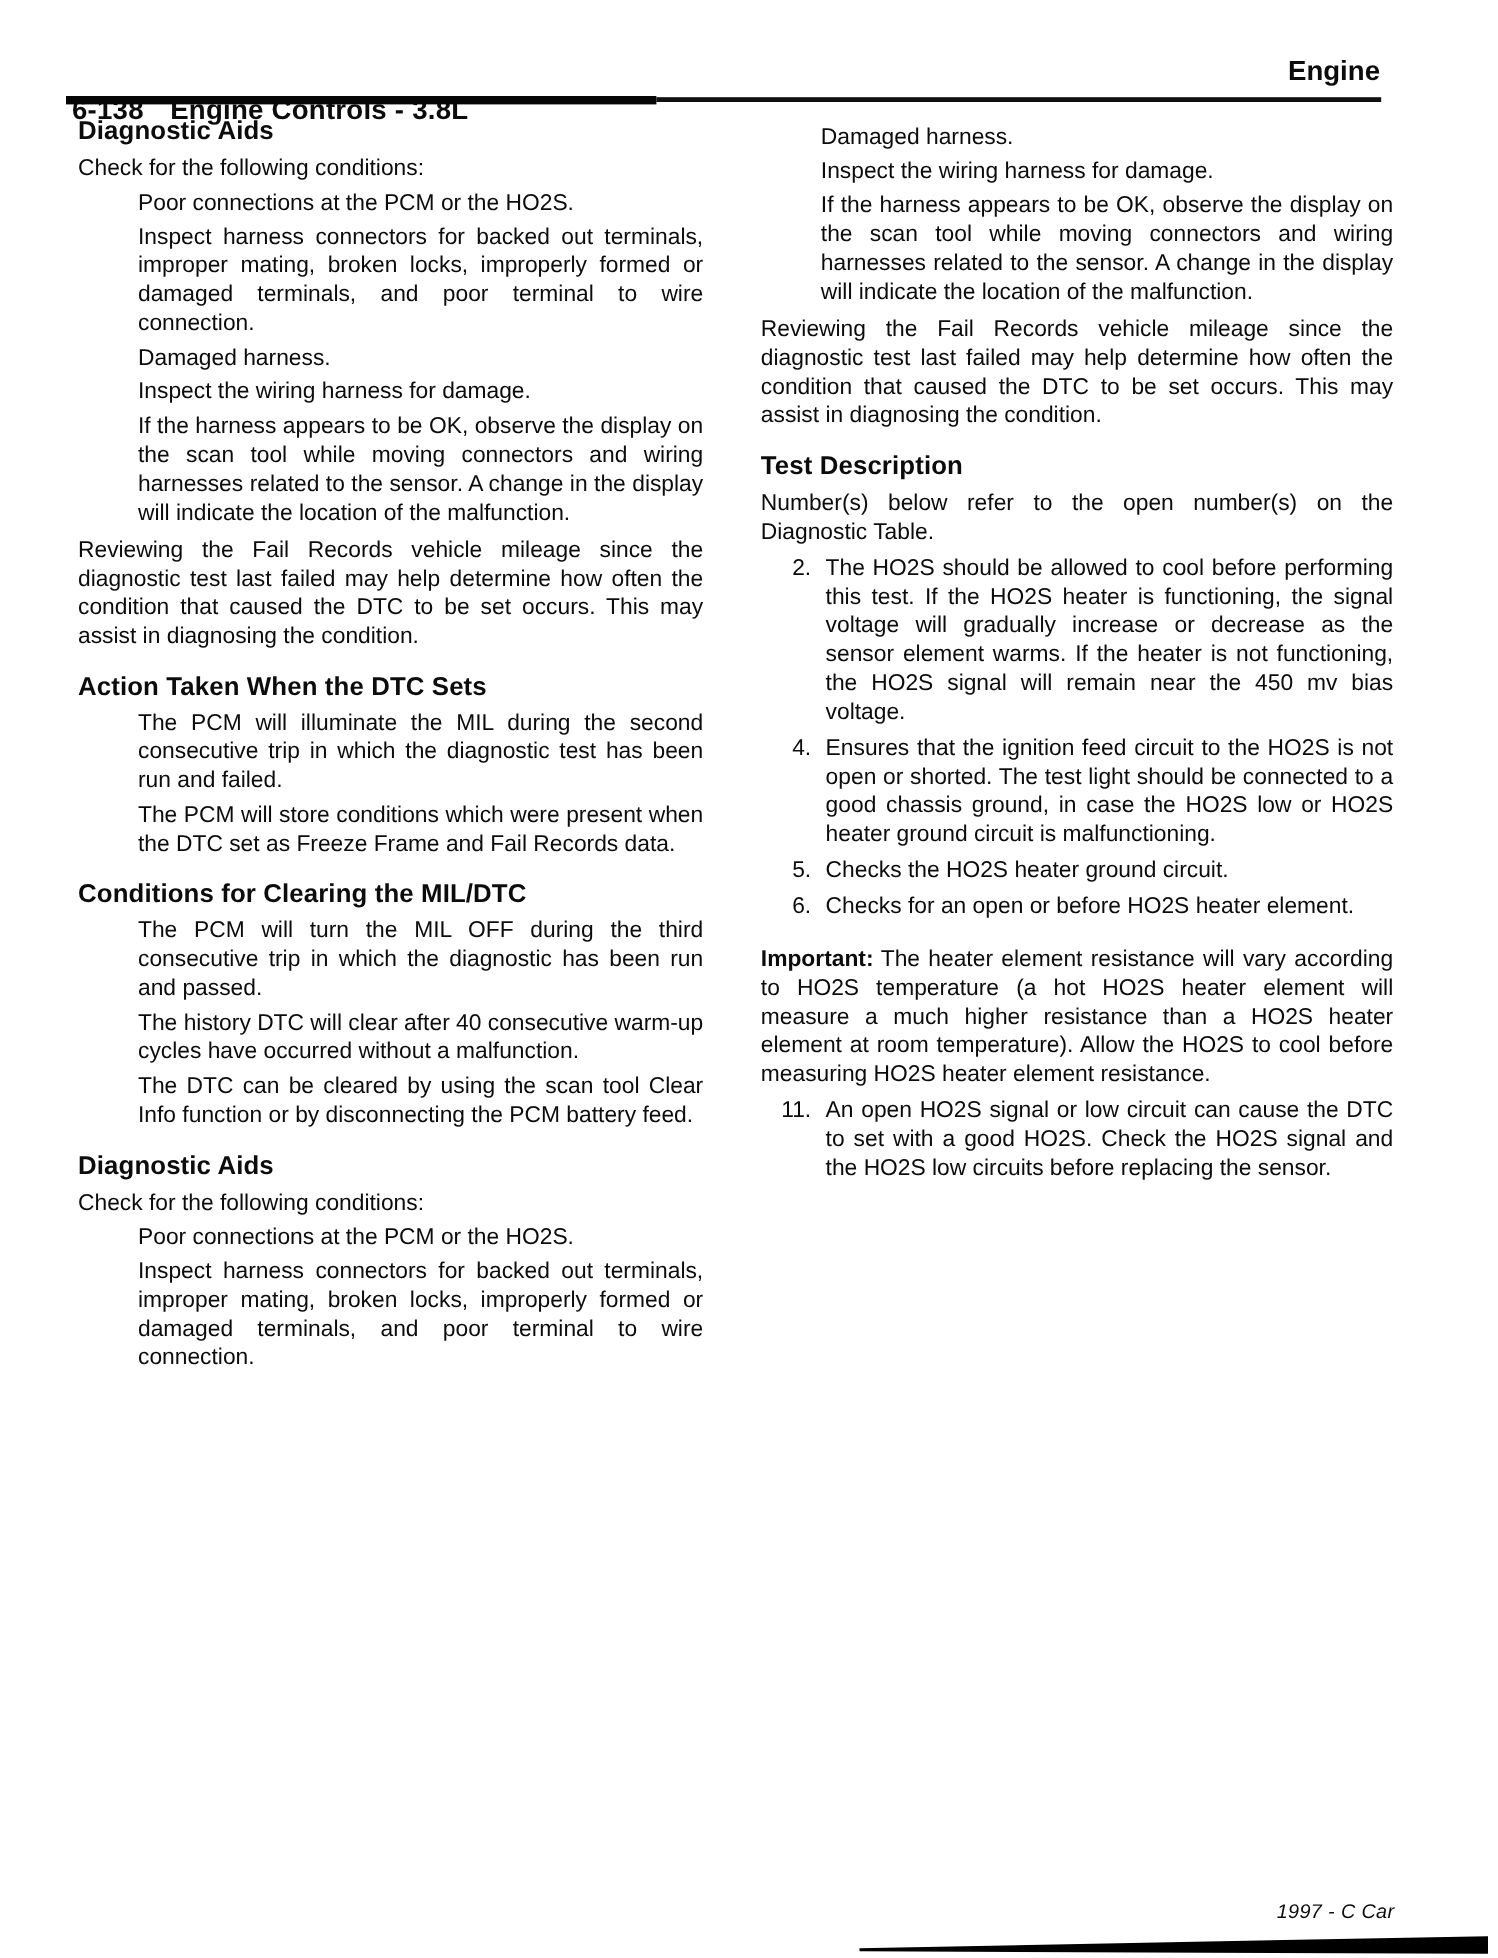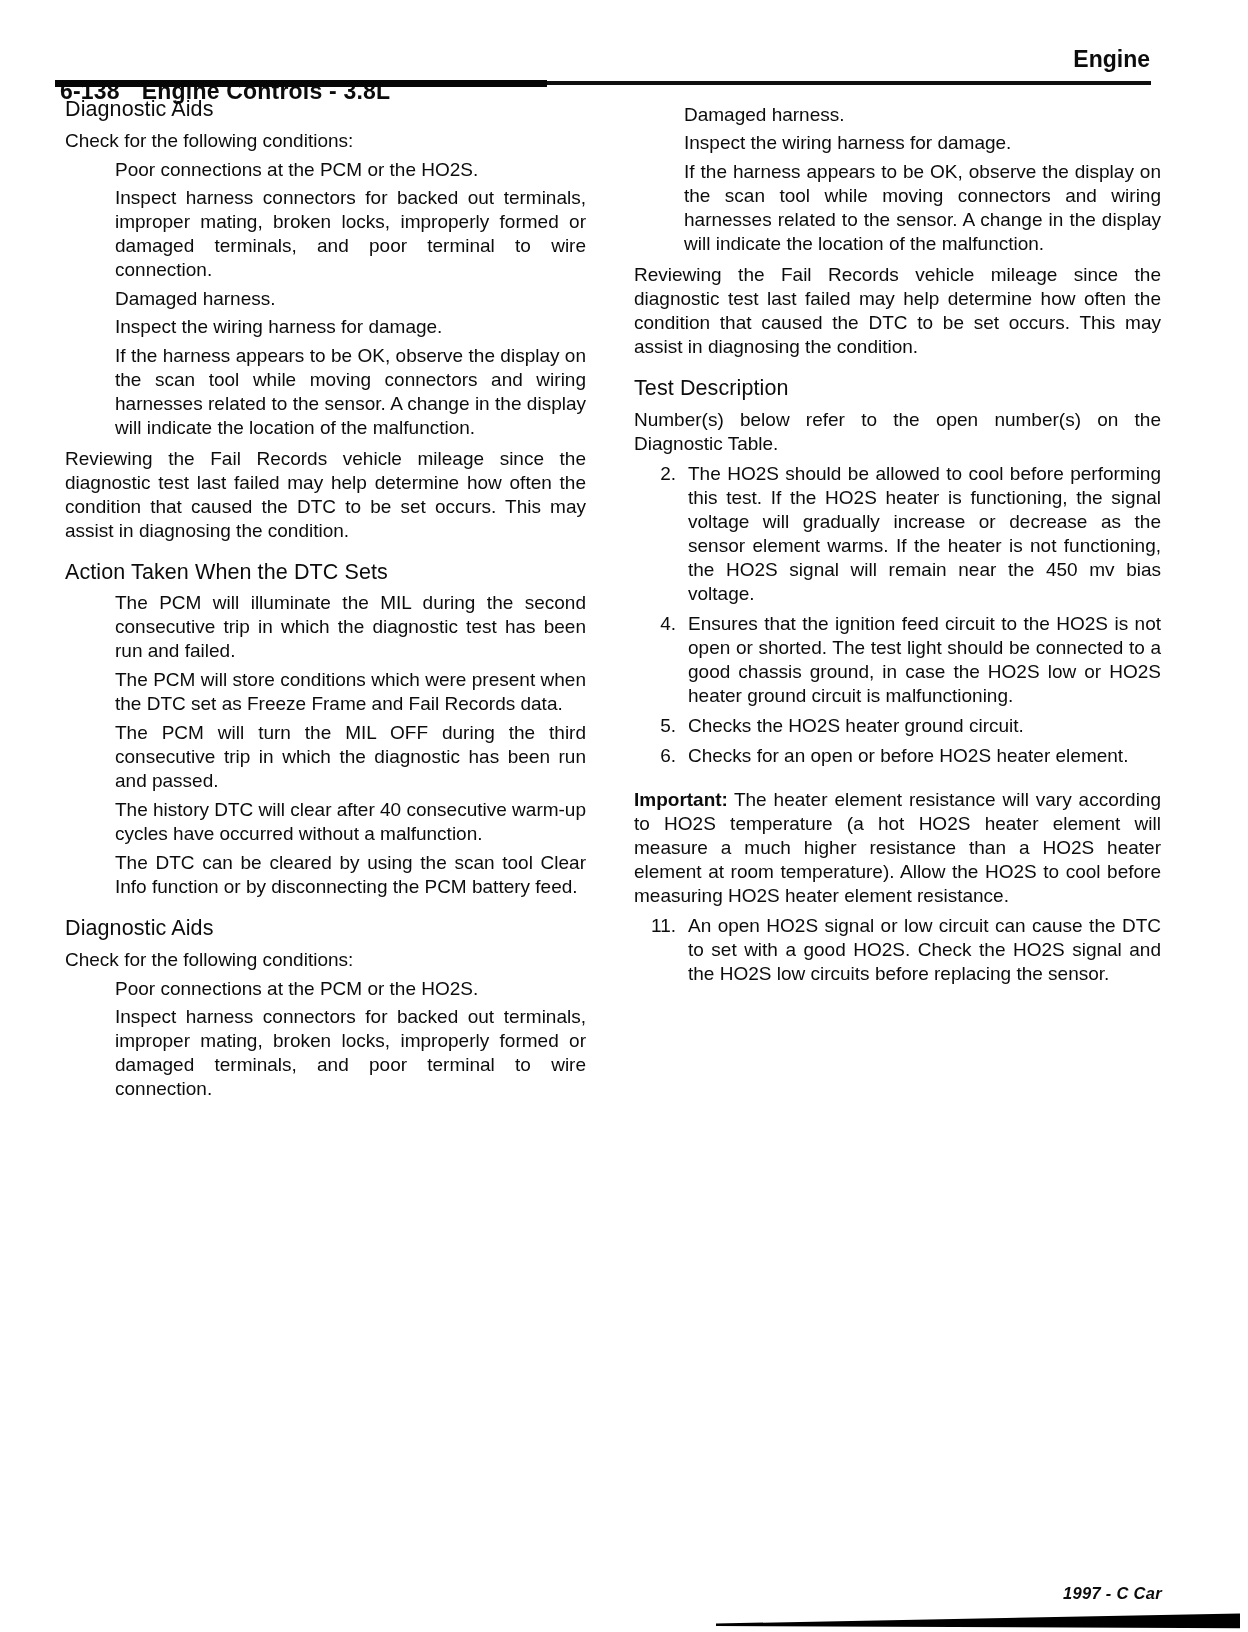--- a/index.html
+++ b/index.html
@@ -31,21 +31,21 @@
   
   .col { position: absolute; top: 94px; }
   .col-left  { left: 65px;  width: 521px; }
   .col-right { left: 634px; width: 527px; }
   .col-right > .bullet:first-child { margin-top: 9px; }
 
   p { margin: 0; font-size: 19px; line-height: 24px; text-align: justify; }
   .para { margin-top: 7px; }
   h2 {
     margin: 16px 0 6px 0;
-    font-size: 21.5px; line-height: 26px; font-weight: normal;
+    font-size: 21.5px; line-height: 26px; font-weight: bold;
     letter-spacing: 0.1px;
   }
   .col-left h2:first-child { margin-top: 2px; }
 
   .bullet { display: flex; margin-top: 5px; align-items: center; }
   .marker-cell { flex: 0 0 50px; }
   .dot {
     width: 5px; height: 5px; border-radius: 50%;
     background: #0c0c0c; margin-left: 29px; margin-top: 10px;
   }
@@ -59,21 +59,21 @@
     font-size: 19px; line-height: 24px;
   }
   .ntext { flex: 1; min-width: 0; }
 
   .important { margin-top: 20px; }
   .important b { margin-right: 6px; }
 
   
   .footer-text {
     position: absolute; top: 1584px; right: 86px;
-    font-size: 16.5px; font-style: italic; font-weight: bold;
+    font-size: 16.5px; font-style: italic; font-weight: normal;
     letter-spacing: 0.3px;
   }
   .wedge {
     position: absolute; left: 716px; top: 1612px;
     width: 524px; height: 18px; background: #000;
     clip-path: polygon(0 64%, 100% 8%, 100% 90%, 0 78%);
   }
 </style>
 </head>
 <body>
@@ -126,20 +126,21 @@
       </div>
     </div>
 
     <div class="bullet">
       <span class="marker-cell"><span class="dot"></span></span>
       <div class="btext">
         <p>The PCM will store conditions which were present when the DTC set as Freeze Frame and Fail Records data.</p>
       </div>
     </div>
 
+    <h2>Conditions for Clearing the MIL/DTC</h2>
 
     <div class="bullet">
       <span class="marker-cell"><span class="dot"></span></span>
       <div class="btext">
         <p>The PCM will turn the MIL OFF during the third consecutive trip in which the diagnostic has been run and passed.</p>
       </div>
     </div>
 
     <div class="bullet">
       <span class="marker-cell"><span class="dot"></span></span>

